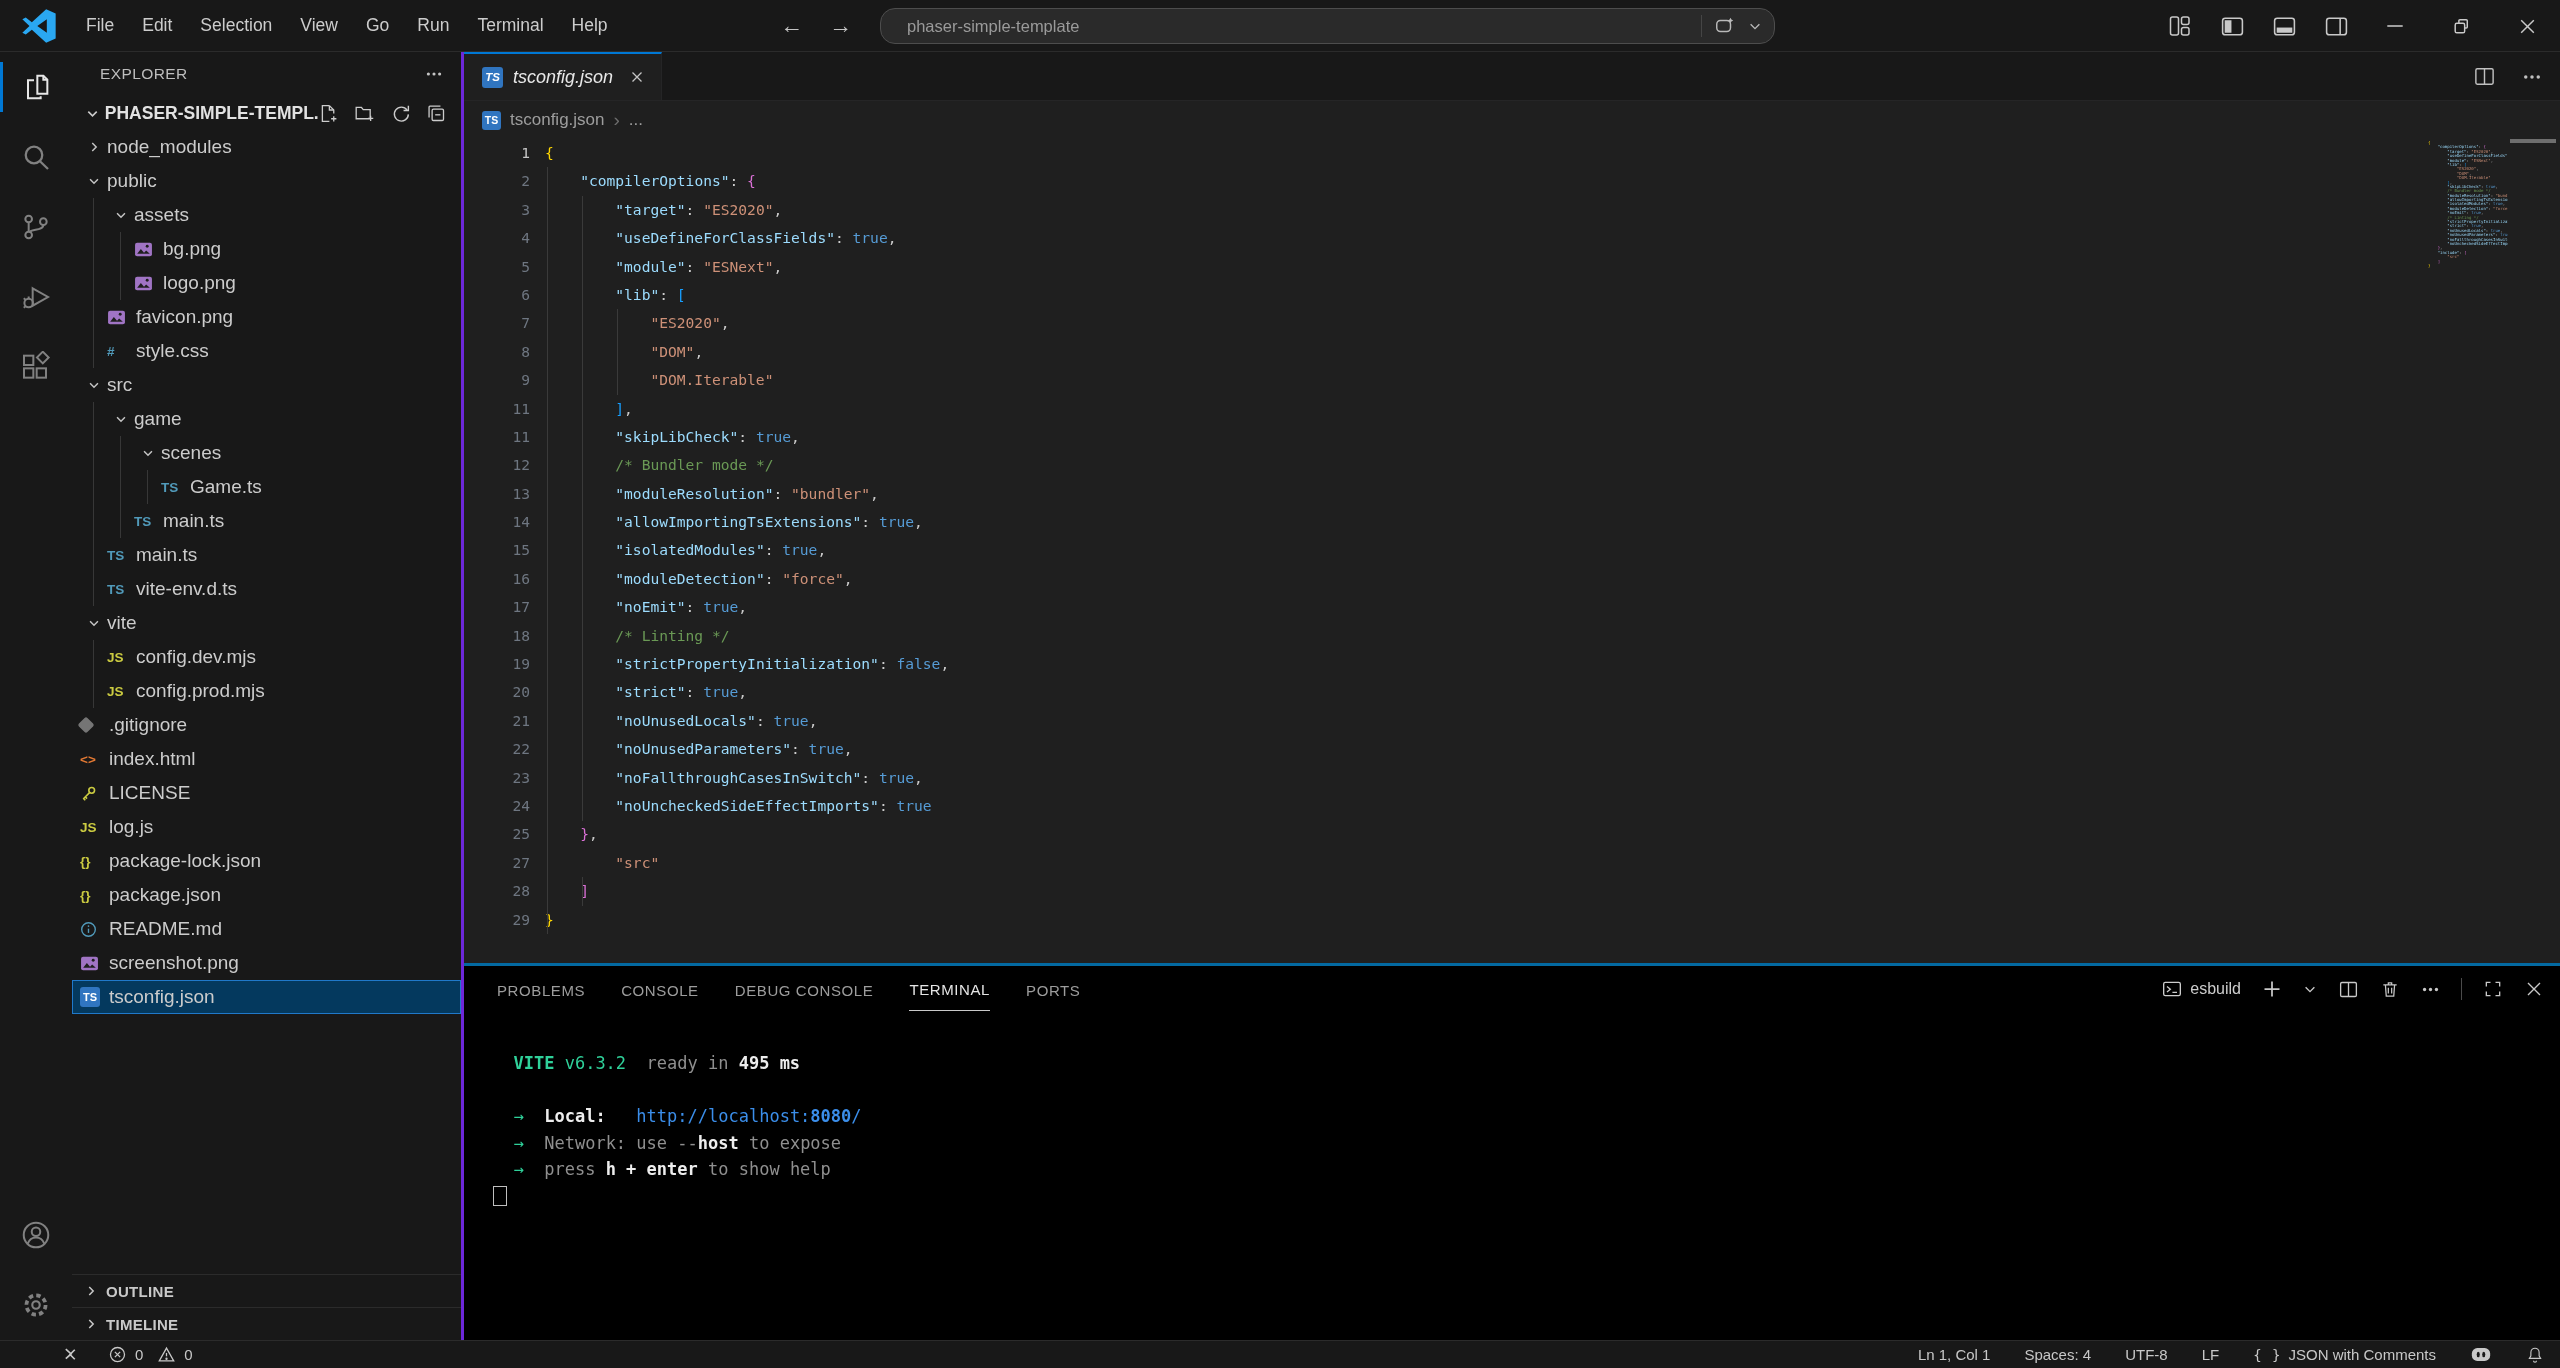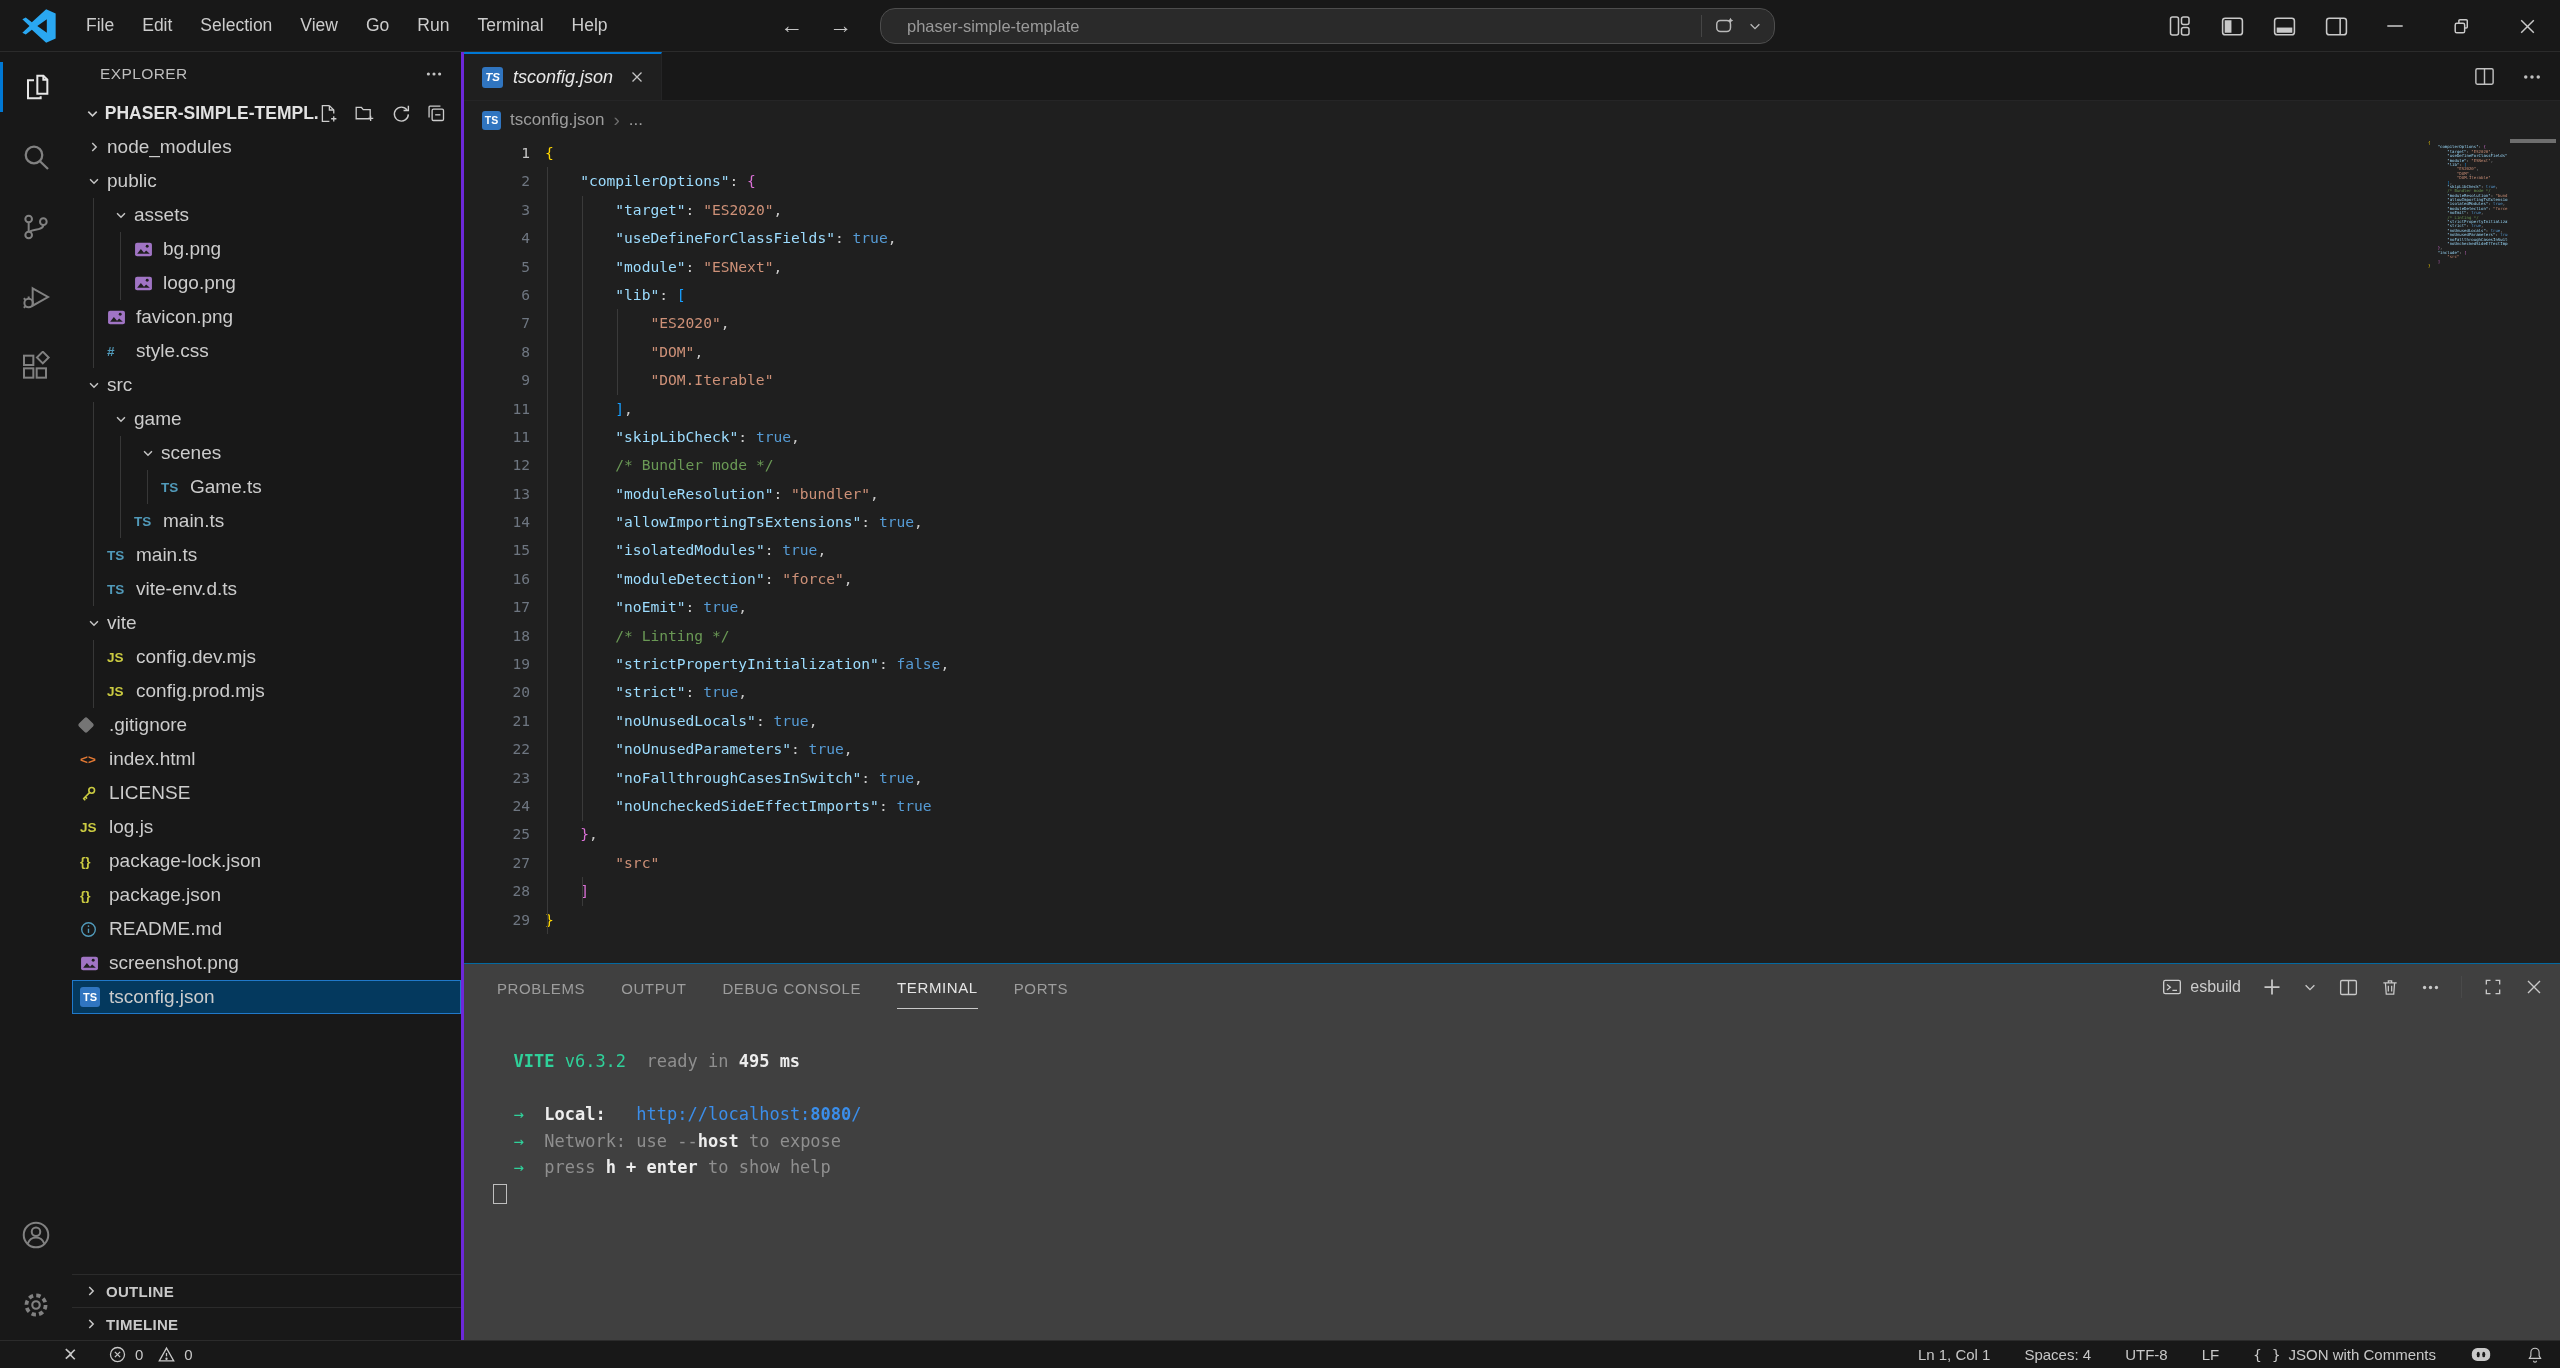--- a/index.html
+++ b/index.html
@@ -67,21 +67,21 @@
   .cl.active .ln{color:#c6c6c6;}
   .lc{white-space:pre;padding-left:15px;}
   .tok-pl{color:#cccccc;} .tok-key{color:#9cdcfe;} .tok-str{color:#ce9178;} .tok-bool{color:#569cd6;}
   .tok-cmt{color:#6a9955;} .tok-p1{color:#ffd700;} .tok-p2{color:#da70d6;} .tok-p3{color:#179fff;}
   .iguide{position:absolute;width:1px;background:#3a3a3a;}
   .minimap{position:absolute;top:2px;right:52px;width:80px;overflow:hidden;opacity:.95;}
   .mml{height:4.4px;line-height:4.4px;font-size:4px;white-space:pre;overflow:hidden;font-family:"DejaVu Sans Mono",monospace;}
   .ov-mark{position:absolute;top:0;right:4px;width:46px;height:4px;background:#6e6e6e;}
 
   
-  .panel{height:377px;border-top:1px solid #0369a1;background:#404040;display:flex;flex-direction:column;}
+  .panel{height:377px;border-top:3px solid #0369a1;background:#000000;display:flex;flex-direction:column;}
   .panel-header{height:46px;display:flex;align-items:center;padding-left:33px;position:relative;flex:none;}
   .ptab{margin-right:36px;font-size:15px;letter-spacing:.6px;color:#9d9d9d;padding:14px 0 12px;}
   .ptab.active{color:#e5e5e5;border-bottom:1px solid #c9c9c9;}
   .panel-actions{position:absolute;right:16px;top:0;height:46px;display:flex;align-items:center;gap:21px;color:#c8c8c8;}
   .esbuild{display:flex;align-items:center;gap:8px;font-size:16px;color:#cccccc;}
   .pa-div{width:1px;height:22px;background:#4a4a4a;}
   .terminal{flex:1;padding:38px 0 0 29px;font-family:"DejaVu Sans Mono",monospace;font-size:17px;line-height:26.5px;color:#cccccc;}
   .tl{white-space:pre;height:26.5px;}
   .t-vg{color:#2fd19a;font-weight:bold;} .t-vgn{color:#2fd19a;} .t-dim{color:#8f8f8f;}
   .t-wb{color:#ededed;font-weight:bold;} .t-url{color:#3b8eea;} .t-urlb{color:#3b8eea;font-weight:bold;} .t-pl{color:#cccccc;}
@@ -703,21 +703,21 @@
             <div class="mml"><span class="tok-pl">    </span><span class="tok-p2">]</span></div>
             <div class="mml"><span class="tok-p1">}</span></div>
           </div>
         <div class="ov-mark"></div>
       </div>
 
       <div class="panel">
         <div class="panel-header">
           <div id="panel-tabs" style="display:flex;align-items:center;">
               <span class="ptab">PROBLEMS</span>
-              <span class="ptab">OUTPUT</span>
+              <span class="ptab">CONSOLE</span>
               <span class="ptab">DEBUG CONSOLE</span>
               <span class="ptab active">TERMINAL</span>
               <span class="ptab">PORTS</span>
             </div>
           <div class="panel-actions">
             <span class="esbuild">
               <span>
                   <svg width="20" height="20" viewBox="0 0 24 24" fill="none" stroke="currentColor" stroke-width="1.6">
                     <rect x="2" y="4" width="20" height="16" rx="2"></rect>
                     <path d="M6 9l4 3.2L6 15.5M12.5 16H18"></path>

